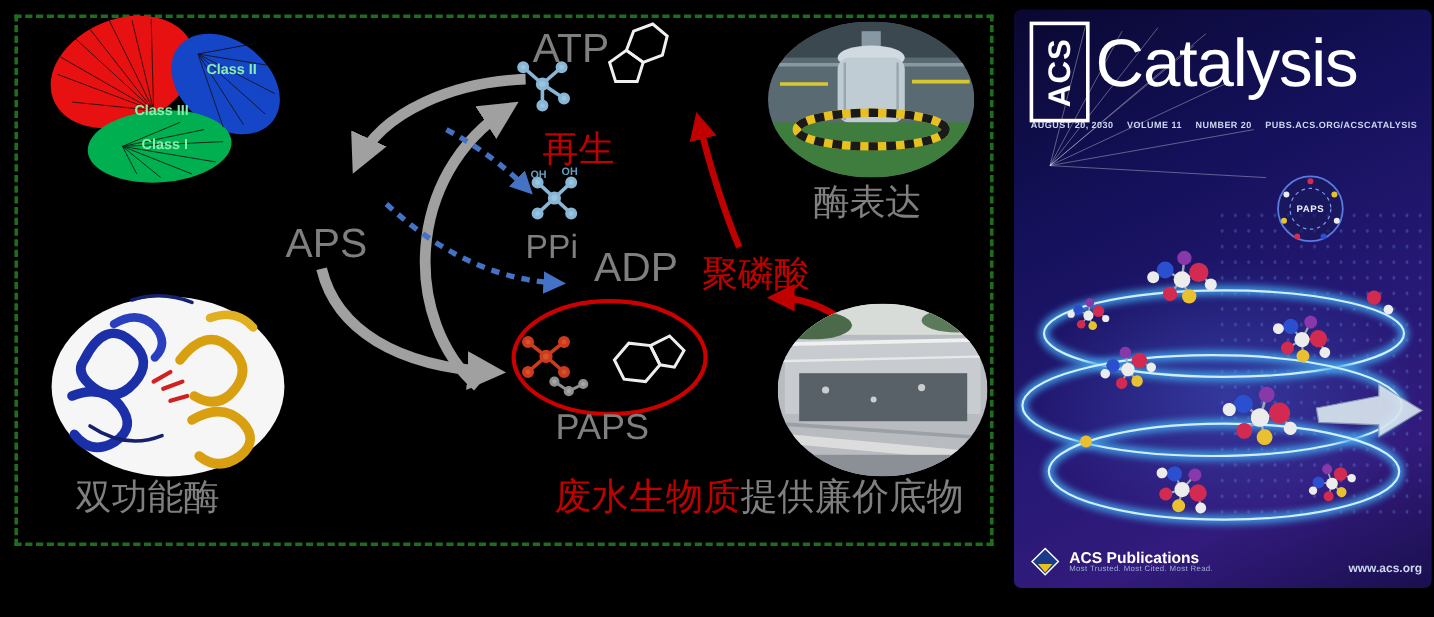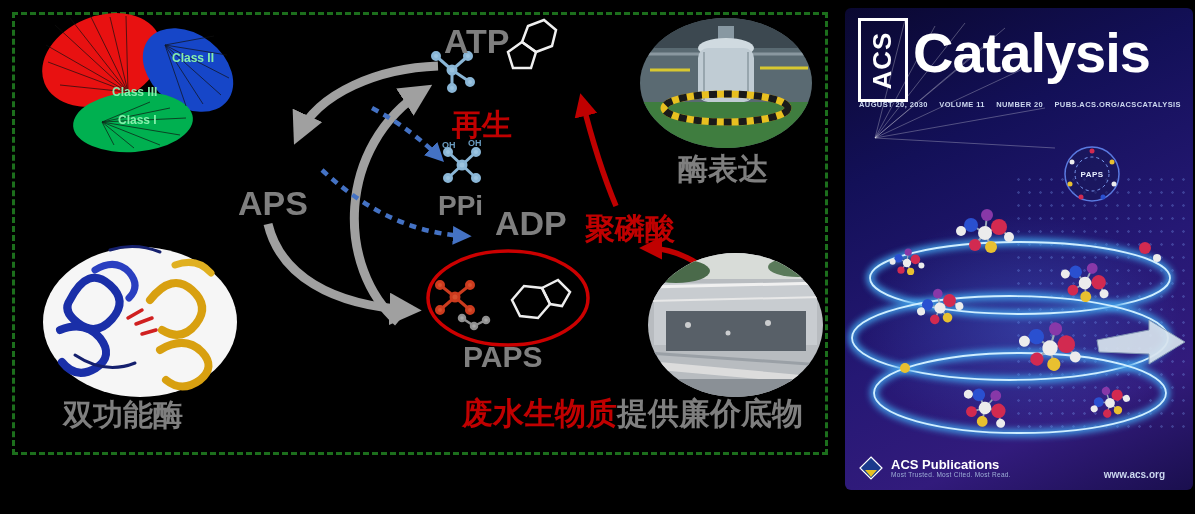--- a/index.html
+++ b/index.html
@@ -1,43 +1,43 @@
 <!DOCTYPE html>
 <html><head>
 <meta charset="utf-8">
 <style>
   *{margin:0;padding:0;box-sizing:border-box}
   html,body{background:#000}
   body{width:1195px;height:514px;font-family:"Liberation Sans","DejaVu Sans",sans-serif;overflow:hidden}
   .canvas{position:relative;width:1195px;height:514px;background:#000;overflow:hidden}
   .abs{position:absolute}
   .scheme-border{left:12px;top:12px;width:816px;height:443px;border:3px dashed #1c6e1c}
-  .lbl{position:absolute;font-weight:bold;white-space:nowrap;line-height:1}
+  .lbl{position:absolute;font-weight:normal;white-space:nowrap;line-height:1}
   .gray{color:#7f7f7f}
   .red{color:#c00000}
   .cjk30{font-size:30px}
   .cjk32{font-size:32px}
   .latin34{font-size:34px;letter-spacing:0px}
   .class-lbl{position:absolute;font-weight:bold;font-size:12px;color:#86efac}
   .oh-lbl{position:absolute;font-weight:bold;font-size:9px;color:#6a9cc0}
   .photo{position:absolute;border-radius:50%;overflow:hidden}
   
   .cover{position:absolute;left:845px;top:8px;width:348px;height:482px;border-radius:6px;overflow:hidden;
          background:linear-gradient(155deg,#0a0830 0%,#131058 28%,#251874 58%,#321b7c 80%,#1a0f4e 100%)}
   .acs-box{position:absolute;left:13px;top:10px;width:50px;height:84px;border:3px solid #fff;
            display:flex;align-items:center;justify-content:center}
   .acs-box span{transform:rotate(-90deg);color:#fff;font-weight:bold;font-size:26px;letter-spacing:1px}
-  .cover-title{position:absolute;left:68px;top:12px;color:#fff;font-weight:bold;font-size:56px;letter-spacing:-1px}
+  .cover-title{position:absolute;left:68px;top:12px;color:#fff;font-weight:normal;font-size:56px;letter-spacing:-1px}
   .issue-row{position:absolute;left:14px;top:92px;width:322px;display:flex;justify-content:space-between;
              color:#ccd8ef;font-size:7.5px;letter-spacing:.4px;font-weight:bold}
   .dots{position:absolute;left:168px;top:165px;width:172px;height:258px;opacity:.45;
         background-image:radial-gradient(rgba(130,170,255,.6) 1px,transparent 1.4px);background-size:11px 13px}
   .glowfield{position:absolute;left:15px;top:205px;width:325px;height:230px;
         background:radial-gradient(ellipse at center,rgba(80,140,255,.28),transparent 70%)}
-  .cover-footer{position:absolute;left:14px;right:28px;bottom:10px;display:flex;align-items:center}
+  .cover-footer{position:absolute;left:14px;right:8px;bottom:10px;display:flex;align-items:center}
   .pubtext{margin-left:8px}
   .pubname{color:#fff;font-weight:bold;font-size:13px;line-height:1.05}
   .tagline{color:#9fb0d8;font-size:6.5px;letter-spacing:.3px}
   .coverurl{margin-left:auto;color:#ccd8ef;font-size:10px;font-weight:bold;align-self:flex-end}
   .badge{position:absolute;left:219px;top:138px;width:56px;height:56px}
   .badge-txt{position:absolute;left:0;top:24px;width:56px;text-align:center;color:#e8f0ff;font-size:8px;font-weight:bold;letter-spacing:.5px}
 </style>
 </head>
 <body>
 

